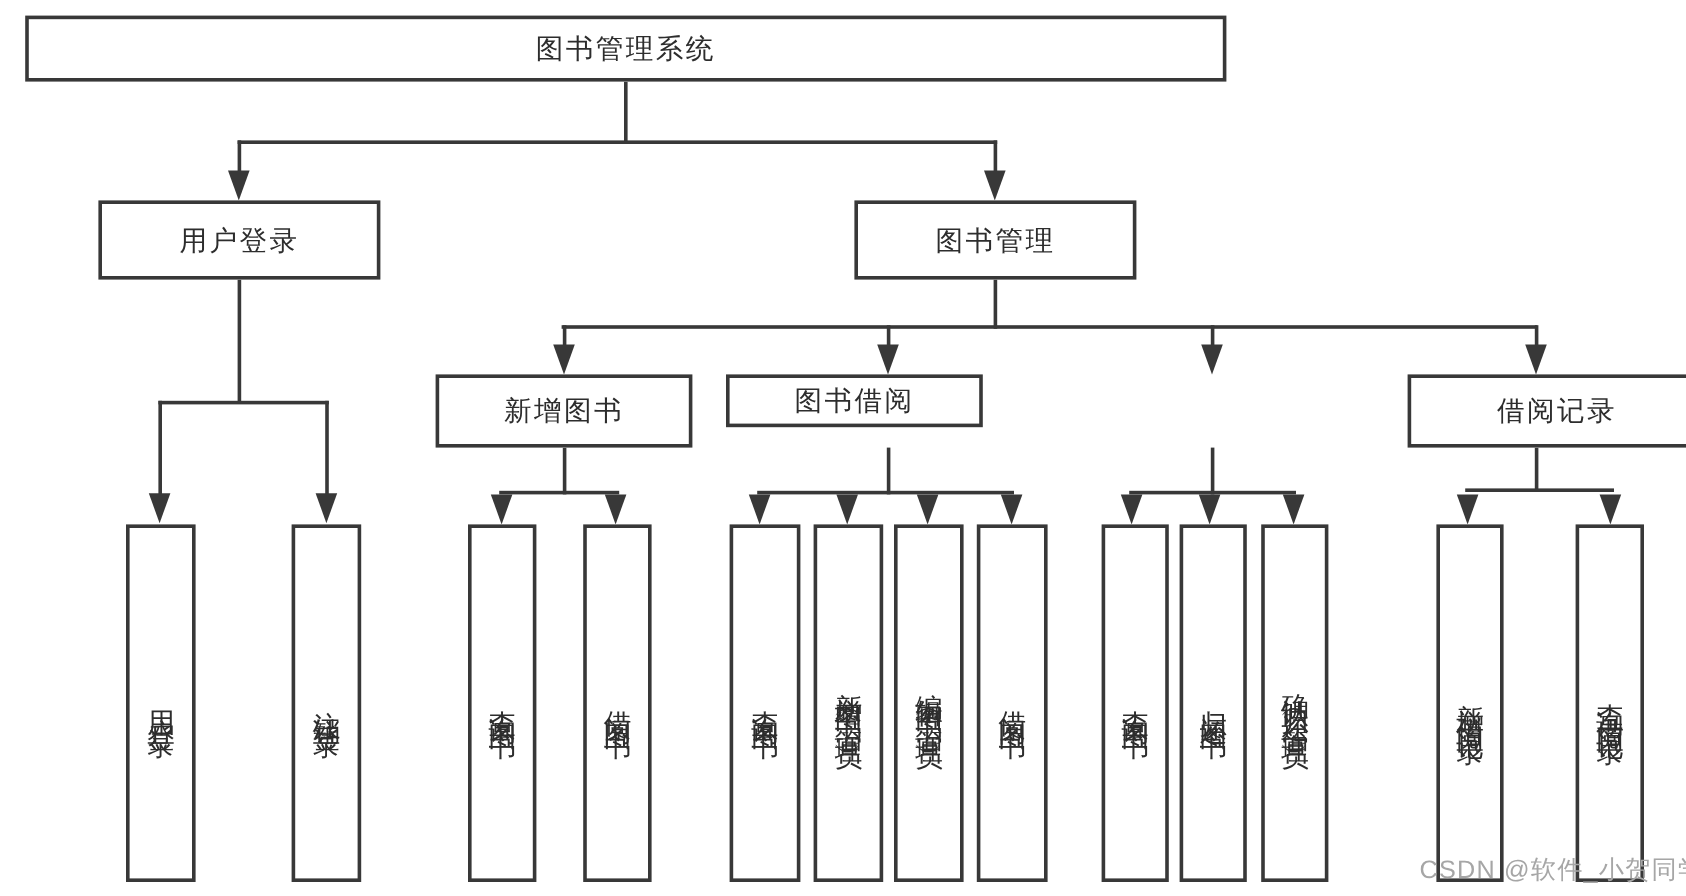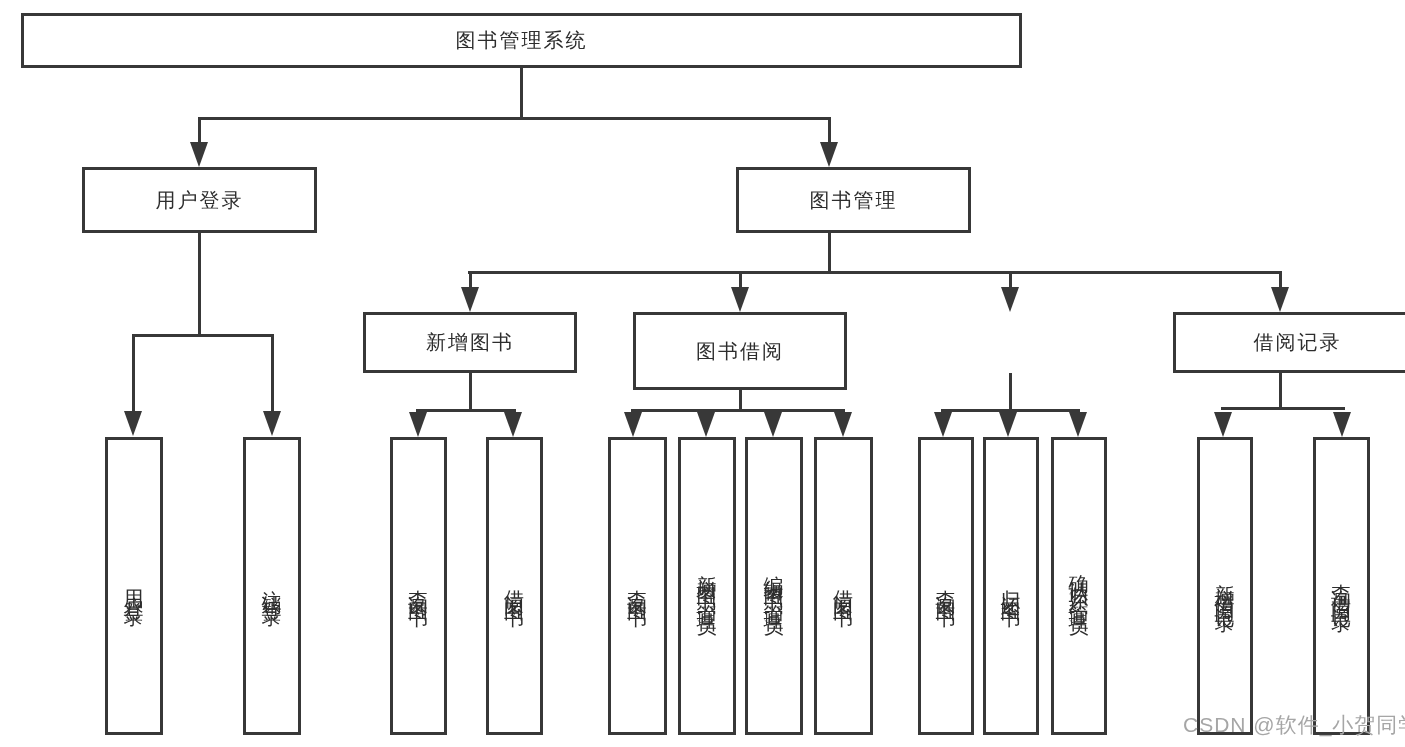--- a/index.html
+++ b/index.html
@@ -17,21 +17,21 @@
   }
   .box {
     position: absolute;
     box-sizing: border-box;
     border: 3px solid #383838;
     background: #ffffff;
     display: flex;
     align-items: center;
     justify-content: center;
     color: #2d2d2d;
-    font-size: 20px;
+    font-size: 23px;
     letter-spacing: 2px;
     white-space: nowrap;
   }
   .leaf .vtext {
     writing-mode: vertical-rl;
     text-orientation: mixed;
     letter-spacing: 6px;
     line-height: 1.1;
     white-space: nowrap;
   }
@@ -117,28 +117,28 @@
   <div class="arr" style="left:1214px;top:412px"></div>
   <div class="arr" style="left:1333px;top:412px"></div>
 
   <div class="box" style="left:21px;top:13px;width:1001px;height:55px">
     <span>图书管理系统</span>
   </div>
 
   <div class="box" style="left:82px;top:167px;width:235px;height:66px">
     <span>用户登录</span>
   </div>
-  <div class="box" style="left:736px;top:167px;width:235px;height:66px">
+  <div class="box" style="left:712px;top:167px;width:235px;height:66px">
     <span>图书管理</span>
   </div>
 
   <div class="box" style="left:363px;top:312px;width:214px;height:61px">
     <span>新增图书</span>
   </div>
-  <div class="box" style="left:633px;top:312px;width:214px;height:78px">
+  <div class="box" style="left:605px;top:312px;width:214px;height:44px">
     <span>图书借阅</span>
   </div>
   <div class="box" style="left:1173px;top:312px;width:249px;height:61px">
     <span>借阅记录</span>
   </div>
 
   <div class="box leaf" style="left:105px;top:437px;width:58px;height:298px">
     <span class="vtext">用户登录</span>
   </div>
   <div class="box leaf" style="left:243px;top:437px;width:58px;height:298px">

